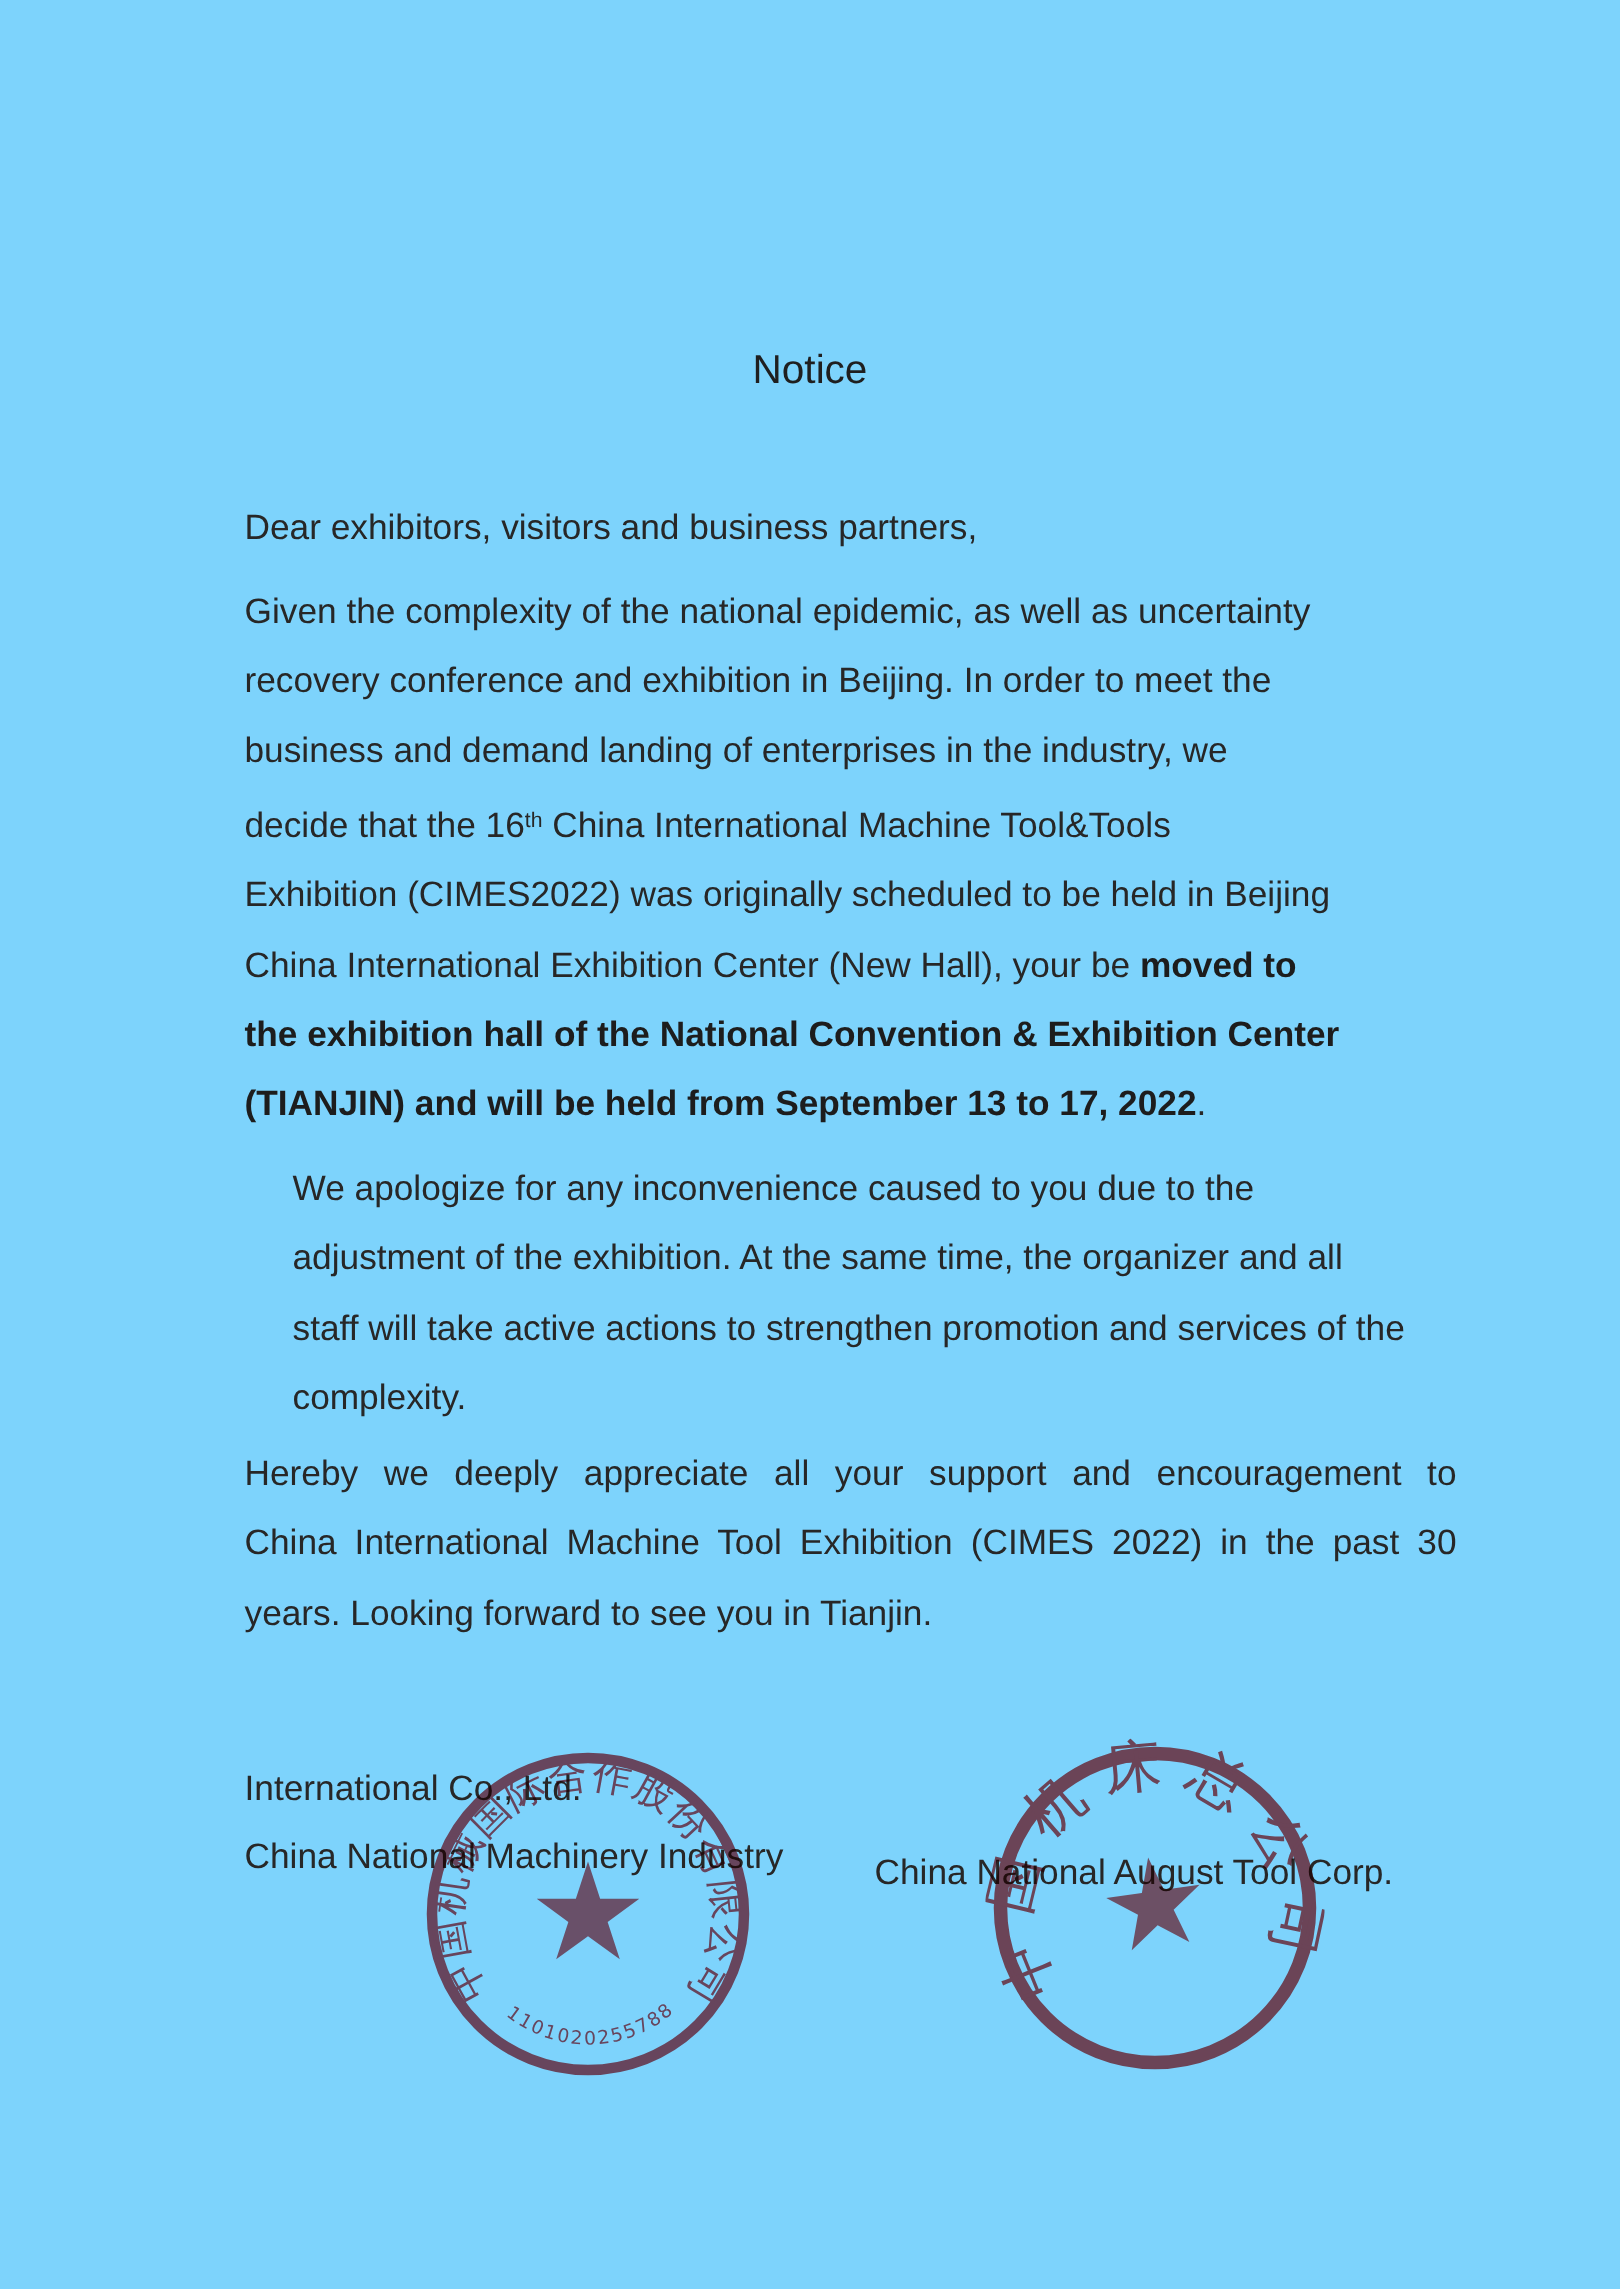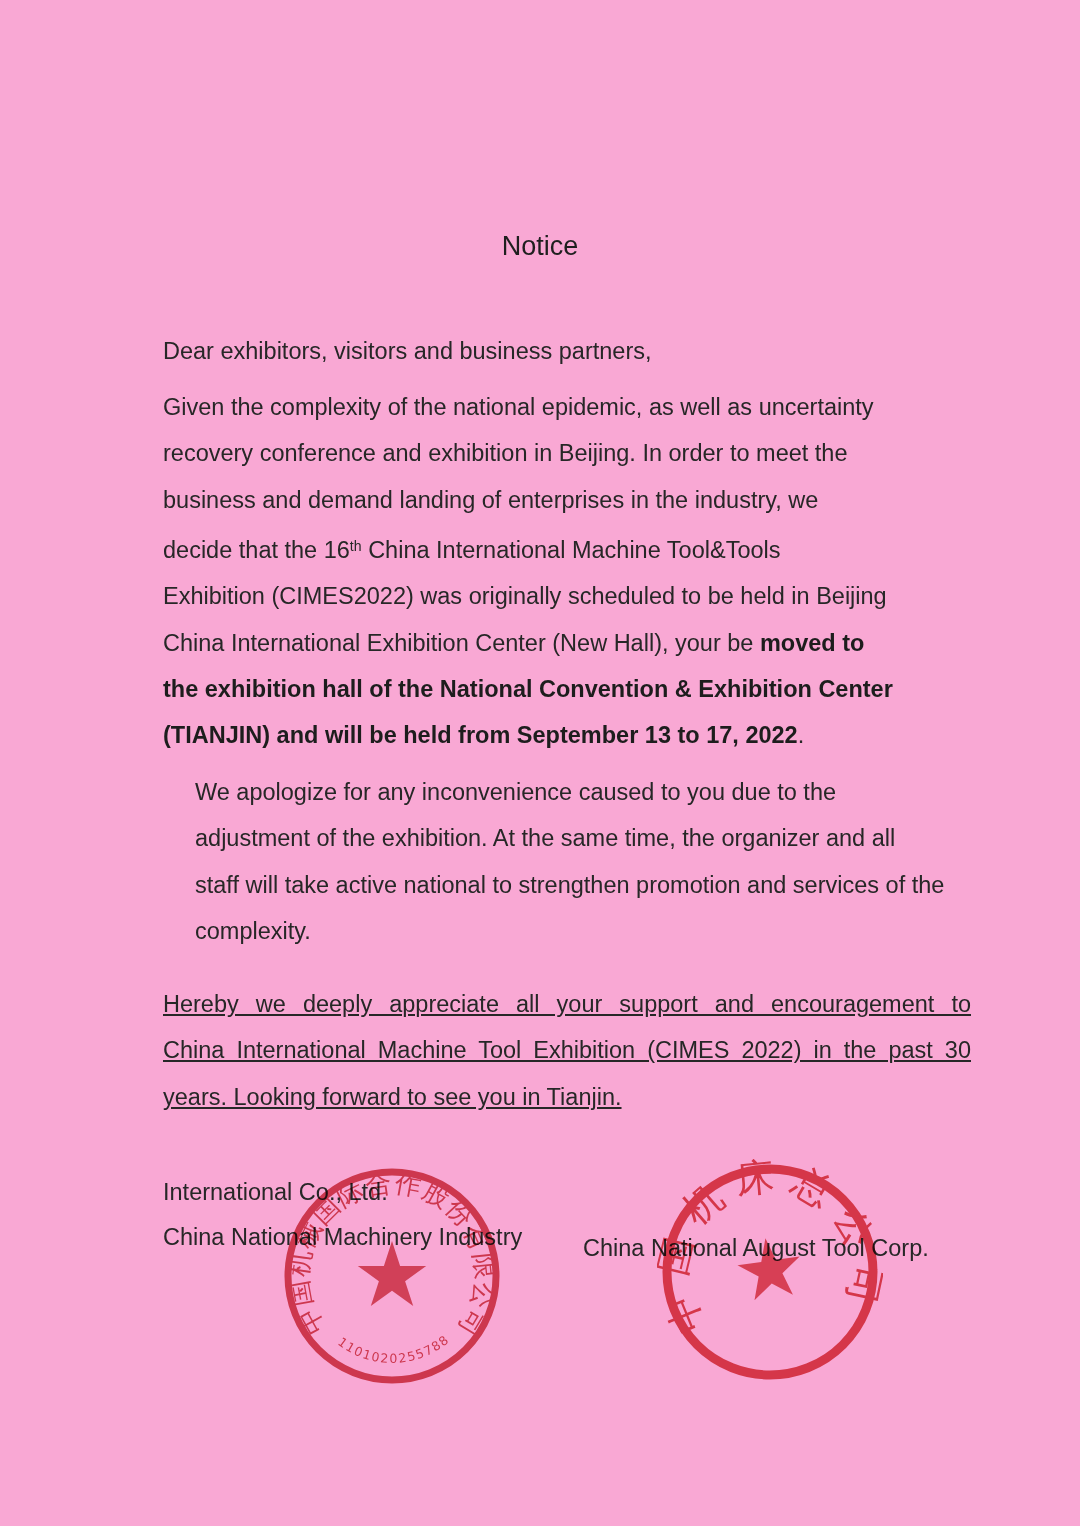--- a/index.html
+++ b/index.html
@@ -1,40 +1,40 @@
 <!DOCTYPE html>
 <html><head>
 <meta charset="utf-8">
 <style>
   html,body{margin:0;padding:0;background:#e8e8e8;}
   .page{
     position:relative;
     width:1080px;height:1526px;
     margin:0 auto;
-    background:#f9a8d4;
+    background:#7dd3fc;
     font-family:"Liberation Sans", sans-serif;
     color:#262626;
     overflow:hidden;
   }
   .doc-title{
     position:absolute;top:226px;left:0;width:1080px;
     text-align:center;font-size:27px;line-height:40px;color:#1f1f1f;
   }
   .para{
     position:absolute;left:163px;width:808px;
     font-size:23.5px;line-height:46.3px;color:#272727;
   }
   .line{white-space:nowrap;}
   .line.just{text-align:justify;text-align-last:justify;white-space:normal;}
   .b{font-weight:bold;color:#1d1d1d;}
   .sup{font-size:0.60em;vertical-align:0.5em;}
   .salutation{top:328px;}
   .p1{top:384px;}
   .p2{top:769px;margin-left:32px;}
-  .p3{top:981px;text-decoration:underline;}
+  .p3{top:959px;}
   .sig-left{top:1170px;line-height:44.5px;}
   .sig-right{top:1225px;left:583px;width:420px;}
   .stamp{
     position:absolute;
     mix-blend-mode:multiply;
     opacity:0.88;
     pointer-events:none;
   }
   .stamp-left{left:281px;top:1165px;width:222px;height:222px;}
   .stamp-right{left:657px;top:1159px;width:226px;height:226px;}
@@ -58,21 +58,21 @@
       <div class="line"><span>decide that the 16</span><sup class="sup">th</sup><span> China International Machine Tool&amp;Tools</span></div>
       <div class="line"><span>Exhibition (CIMES2022) was originally scheduled to be held in Beijing</span></div>
       <div class="line"><span>China International Exhibition Center (New Hall), your be </span><span class="b">moved to</span></div>
       <div class="line"><span class="b">the exhibition hall of the National Convention &amp; Exhibition Center</span></div>
       <div class="line"><span class="b">(TIANJIN) and will be held from September 13 to 17, 2022</span><span>.</span></div>
     </div>
 
   <div class="para p2">
       <div class="line"><span>We apologize for any inconvenience caused to you due to the</span></div>
       <div class="line"><span>adjustment of the exhibition. At the same time, the organizer and all</span></div>
-      <div class="line"><span>staff will take active national to strengthen promotion and services of the</span></div>
+      <div class="line"><span>staff will take active actions to strengthen promotion and services of the</span></div>
       <div class="line"><span>complexity.</span></div>
     </div>
 
   <div class="para p3">
       <div class="line just"><span>Hereby we deeply appreciate all your support and encouragement to</span></div>
       <div class="line just"><span>China International Machine Tool Exhibition (CIMES 2022) in the past 30</span></div>
       <div class="line"><span>years. Looking forward to see you in Tianjin.</span></div>
     </div>
 
   <div class="para sig-left">

